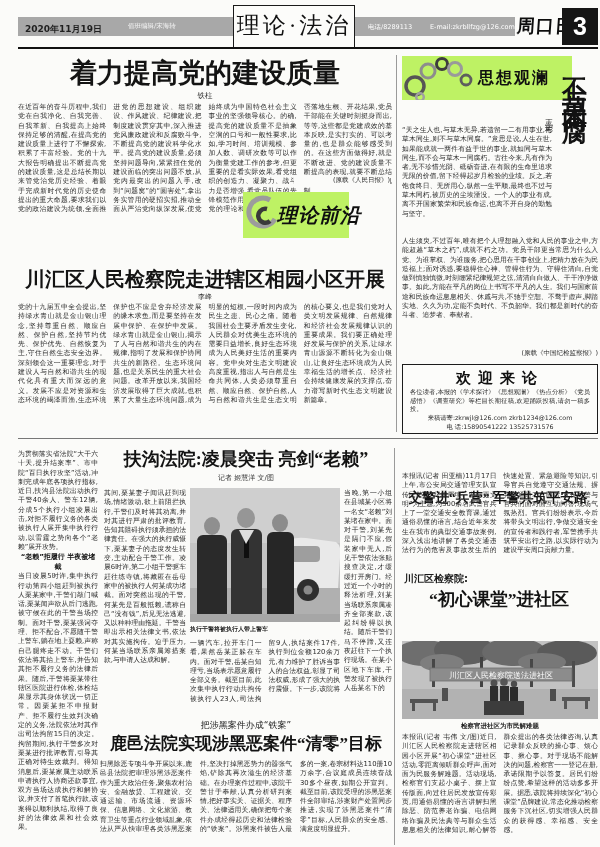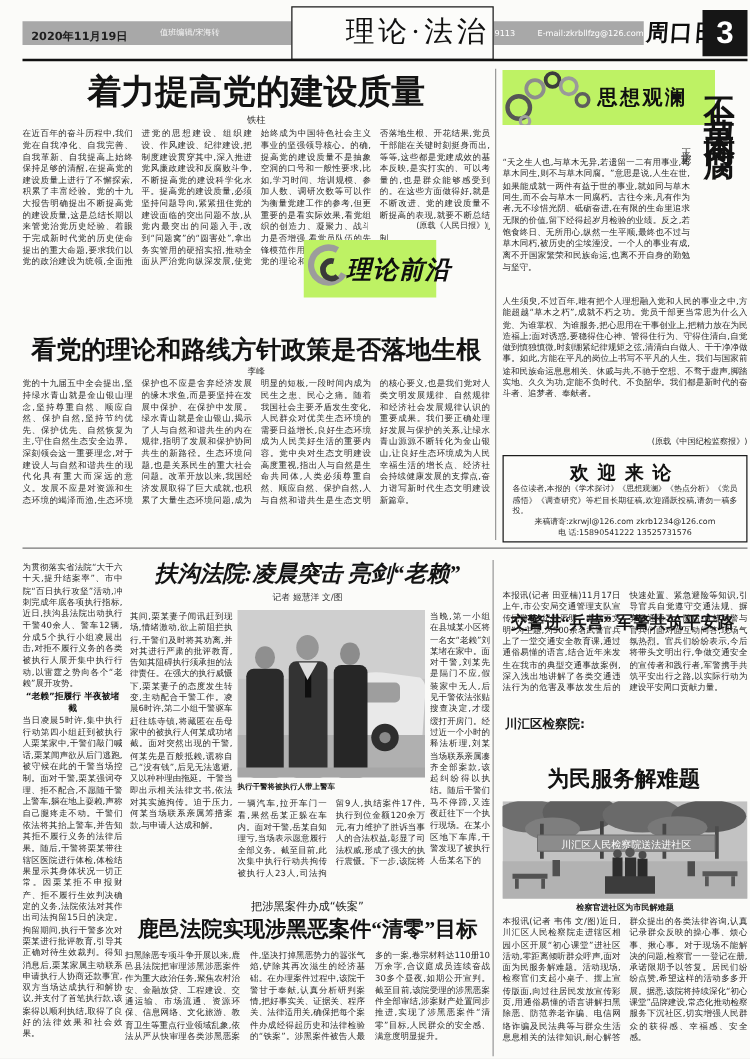--- a/index.html
+++ b/index.html
@@ -54,21 +54,21 @@
 <body>
 
 <div class="page">
 
   <div class="abs hbar" style="left:18px;top:17px;width:497px;height:19px;">
     <span class="date">2020年11月19日</span>
   </div>
   <div class="abs editor" style="left:128px;top:22px;">值班编辑/宋海转</div>
   <div class="abs barwhite" style="left:368px;top:23px;">电话/8289113</div>
   <div class="abs barwhite" style="left:430px;top:23px;">E-mail:zkrbllfzg@126.com</div>
-  <div class="abs secbox" style="left:233px;top:5px;width:120px;height:41px;padding-left:40px;">
+  <div class="abs secbox" style="left:233px;top:5px;width:120px;height:41px;">
     <span>理论·法治</span>
   </div>
   <div class="abs logo" style="left:517px;top:14px;">周口日报</div>
   <div class="abs pagenum" style="left:562px;top:8px;width:36px;height:37px;">
     <span>3</span>
   </div>
   <div class="abs rule" style="left:18px;top:47px;width:580px;height:2px;"></div>
 
   <div class="abs h-serif" style="left:18px;top:55px;width:374px;font-size:27px;">着力提高党的建设质量</div>
   <div class="abs author" style="left:18px;top:91px;width:374px;">铁柱</div>
@@ -78,21 +78,21 @@
   <div class="abs badge" style="left:243px;top:192px;width:106px;height:46px;align-items:center;">
     <span>
       <svg width="34" height="44" viewBox="0 0 34 44">
         <path d="M27 7 A14 14 0 1 0 32 26" fill="none" stroke="#9c9c9c" stroke-width="5"></path>
         <path d="M24 16 A7 7 0 1 0 27 28" fill="none" stroke="#3a3a3a" stroke-width="4.5"></path>
       </svg>
     </span>
     <span class="badge-theory-text">理论前沿</span>
   </div>
 
-  <div class="abs h-serif" style="left:18px;top:266px;width:374px;font-size:20px;">看党的理论和路线方针政策是否落地生根</div>
+  <div class="abs h-serif" style="left:18px;top:266px;width:374px;font-size:20px;">川汇区人民检察院走进辖区相园小区开展</div>
   <div class="abs author" style="left:18px;top:292px;width:374px;font-size:7px;">李峰</div>
   <div class="abs bt c4" style="left:18px;top:303px;width:374px;height:127px;">党的十九届五中全会提出,坚持绿水青山就是金山银山理念,坚持尊重自然、顺应自然、保护自然,坚持节约优先、保护优先、自然恢复为主,守住自然生态安全边界。深刻领会这一重要理念,对于建设人与自然和谐共生的现代化具有重大而深远的意义。发展不应是对资源和生态环境的竭泽而渔,生态环境保护也不应是舍弃经济发展的缘木求鱼,而是要坚持在发展中保护、在保护中发展。绿水青山就是金山银山,揭示了人与自然和谐共生的内在规律,指明了发展和保护协同共生的新路径。生态环境问题,也是关系民生的重大社会问题。改革开放以来,我国经济发展取得了巨大成就,也积累了大量生态环境问题,成为明显的短板,一段时间内成为民生之患、民心之痛。随着我国社会主要矛盾发生变化,人民群众对优美生态环境的需要日益增长,良好生态环境成为人民美好生活的重要内容。党中央对生态文明建设高度重视,指出人与自然是生命共同体,人类必须尊重自然、顺应自然、保护自然,人与自然和谐共生是生态文明的核心要义,也是我们党对人类文明发展规律、自然规律和经济社会发展规律认识的重要成果。我们要正确处理好发展与保护的关系,让绿水青山源源不断转化为金山银山,让良好生态环境成为人民幸福生活的增长点、经济社会持续健康发展的支撑点,奋力谱写新时代生态文明建设新篇章。</div>
 
   <div class="abs vrule" style="left:396px;top:55px;height:377px;"></div>
 
   <div class="abs badge" style="left:402px;top:56px;width:170px;height:44px;">
     <span>
       <svg width="76" height="44" viewBox="0 0 76 44">
         <circle cx="13" cy="30" r="9" fill="none" stroke="#555" stroke-width="3.5"></circle>
         <circle cx="26" cy="15" r="7" fill="none" stroke="#8d8d8d" stroke-width="3"></circle>
@@ -114,21 +114,21 @@
     <div class="wtitle">欢迎来论</div>
     <div class="wline">各位读者,本报的《学术探讨》《思想观澜》《热点分析》《党员感悟》《调查研究》等栏目长期征稿,欢迎踊跃投稿,请勿一稿多投。</div>
     <div class="wcontact">来稿请寄:zkrwjl@126.com    zkrb1234@126.com</div>
     <div class="wcontact">电    话:15890541222    13525731576</div>
   </div>
 
   <div class="abs" style="left:18px;top:438px;width:580px;height:1px;background:#777;"></div>
 
   <div class="abs vrule" style="left:394px;top:448px;height:397px;"></div>
 
-  <div class="abs h-serif" style="left:100px;top:447px;width:292px;font-size:18px;font-style:italic;">扶沟法院:凌晨突击 亮剑“老赖”</div>
+  <div class="abs h-serif" style="left:100px;top:447px;width:292px;font-size:18px;">扶沟法院:凌晨突击 亮剑“老赖”</div>
   <div class="abs author" style="left:100px;top:473px;width:292px;font-size:7px;">记者 姬慧洋 文/图</div>
 
   <div class="abs" style="left:18px;top:450px;width:80px;height:395px;overflow:hidden;">
     <div class="bt">为贯彻落实省法院“大干六十天,提升结案率”、市中院“百日执行攻坚”活动,冲刺完成年底各项执行指标,近日,扶沟县法院出动执行干警40余人、警车12辆,分成5个执行小组凌晨出击,对拒不履行义务的各类被执行人展开集中执行行动,以雷霆之势向各个“老赖”展开攻势。</div>
     <div class="subhead">“老赖”拒履行 半夜被堵截</div>
     <div class="bt">当日凌晨5时许,集中执行行动第四小组赶到被执行人栗某家中,干警们敲门喊话,栗某闻声欲从后门逃跑,被守候在此的干警当场控制。面对干警,栗某强词夺理、拒不配合,不愿随干警上警车,躺在地上耍赖,声称自己腿疼走不动。干警们依法将其抬上警车,并告知其拒不履行义务的法律后果。随后,干警将栗某带往辖区医院进行体检,体检结果显示其身体状况一切正常。因栗某拒不申报财产、拒不履行生效判决确定的义务,法院依法对其作出司法拘留15日的决定。拘留期间,执行干警多次对栗某进行批评教育,引导其正确对待生效裁判。得知消息后,栗某家属主动联系申请执行人协商还款事宜,双方当场达成执行和解协议,并支付了首笔执行款,该案得以顺利执结,取得了良好的法律效果和社会效果。</div>
   </div>
   <div class="abs bt" style="left:104px;top:489px;width:82px;height:224px;">其间,栗某妻子闻讯赶到现场,情绪激动,欲上前阻拦执行,干警们及时将其劝离,并对其进行严肃的批评教育,告知其阻碍执行须承担的法律责任。在强大的执行威慑下,栗某妻子的态度发生转变,主动配合干警工作。凌晨6时许,第二小组干警驱车赶往练寺镇,将藏匿在岳母家中的被执行人何某成功堵截。面对突然出现的干警,何某先是百般抵赖,谎称自己“没有钱”,后见无法逃避,又以种种理由拖延。干警当即出示相关法律文书,依法对其实施拘传。迫于压力,何某当场联系亲属筹措案款,与申请人达成和解。</div>
 
   <div class="abs" style="left:190px;top:488px;width:150px;height:134px;">
@@ -157,21 +157,21 @@
   <div class="abs bt c2" style="left:190px;top:639px;width:150px;height:74px;">一辆汽车,拉开车门一看,果然岳某正躲在车内。面对干警,岳某自知理亏,当场表示愿意履行全部义务。截至目前,此次集中执行行动共拘传被执行人23人,司法拘留9人,执结案件17件,执行到位金额120余万元,有力维护了胜诉当事人的合法权益,彰显了司法权威,形成了强大的执行震慑。下一步,该院将持续加大执行力度,让更多“老赖”无处遁形。</div>
 
   <div class="abs kicker" style="left:100px;top:719px;width:292px;font-size:9px;">把涉黑案件办成“铁案”</div>
   <div class="abs h-serif" style="left:100px;top:732px;width:292px;font-size:17px;">鹿邑法院实现涉黑恶案件“清零”目标</div>
   <div class="abs bt c3" style="left:100px;top:760px;width:292px;height:85px;">扫黑除恶专项斗争开展以来,鹿邑县法院把审理涉黑涉恶案件作为重大政治任务,聚焦农村治安、金融放贷、工程建设、交通运输、市场流通、资源环保、信息网络、文化旅游、教育卫生等重点行业领域乱象,依法从严从快审理各类涉黑恶案件,坚决打掉黑恶势力的嚣张气焰,铲除其再次滋生的经济基础。在办理案件过程中,该院干警甘于奉献,认真分析研判案情,把好事实关、证据关、程序关、法律适用关,确保把每个案件办成经得起历史和法律检验的“铁案”。涉黑案件被告人最多的一案,卷宗材料达110册10万余字,合议庭成员连续奋战30多个昼夜,如期公开宣判。截至目前,该院受理的涉黑恶案件全部审结,涉案财产处置同步推进,实现了涉黑恶案件“清零”目标,人民群众的安全感、满意度明显提升。</div>
 
   <div class="abs h-serif" style="left:398px;top:449px;width:200px;font-size:13.5px;margin-top:40px;">交警进“兵营” 军警共筑平安路</div>
   <div class="abs bt c2" style="left:402px;top:472px;width:196px;height:90px;">本报讯(记者 田亚楠)11月17日上午,市公安局交通管理支队宣传民警以“纪律严明、出行更文明”为主题,为500余名武警官兵上了一堂交通安全教育课,通过通俗易懂的语言,结合近年来发生在我市的典型交通事故案例,深入浅出地讲解了各类交通违法行为的危害及事故发生后的快速处置、紧急避险等知识,引导官兵自觉遵守交通法规、摒弃交通陋习。随后,宣传民警与官兵们面对面互动问答,现场气氛热烈。官兵们纷纷表示,今后将带头文明出行,争做交通安全的宣传者和践行者,军警携手共筑平安出行之路,以实际行动为建设平安周口贡献力量。</div>
 
   <div class="abs" style="left:404px;top:572px;font-size:10px;font-weight:bold;color:#1a1a1a;">川汇区检察院:</div>
-  <div class="abs h-serif" style="left:400px;top:611px;width:198px;font-size:17.5px;">为民服务解难题</div>
+  <div class="abs h-serif" style="left:400px;top:587px;width:198px;font-size:17.5px;">“初心课堂”进社区</div>
 
   <div class="abs" style="left:402px;top:641px;width:196px;height:78px;">
     <svg width="196" height="78" viewBox="0 0 196 78">
       <rect width="196" height="78" fill="#c2c2c2"></rect>
       <ellipse cx="22" cy="12" rx="28" ry="13" fill="#6e6e6e"></ellipse>
       <ellipse cx="62" cy="9" rx="30" ry="15" fill="#5f5f5f"></ellipse>
       <ellipse cx="112" cy="11" rx="32" ry="14" fill="#6a6a6a"></ellipse>
       <ellipse cx="165" cy="12" rx="30" ry="13" fill="#5a5a5a"></ellipse>
       <ellipse cx="40" cy="22" rx="22" ry="9" fill="#7e7e7e"></ellipse>
       <ellipse cx="140" cy="21" rx="24" ry="9" fill="#787878"></ellipse>

